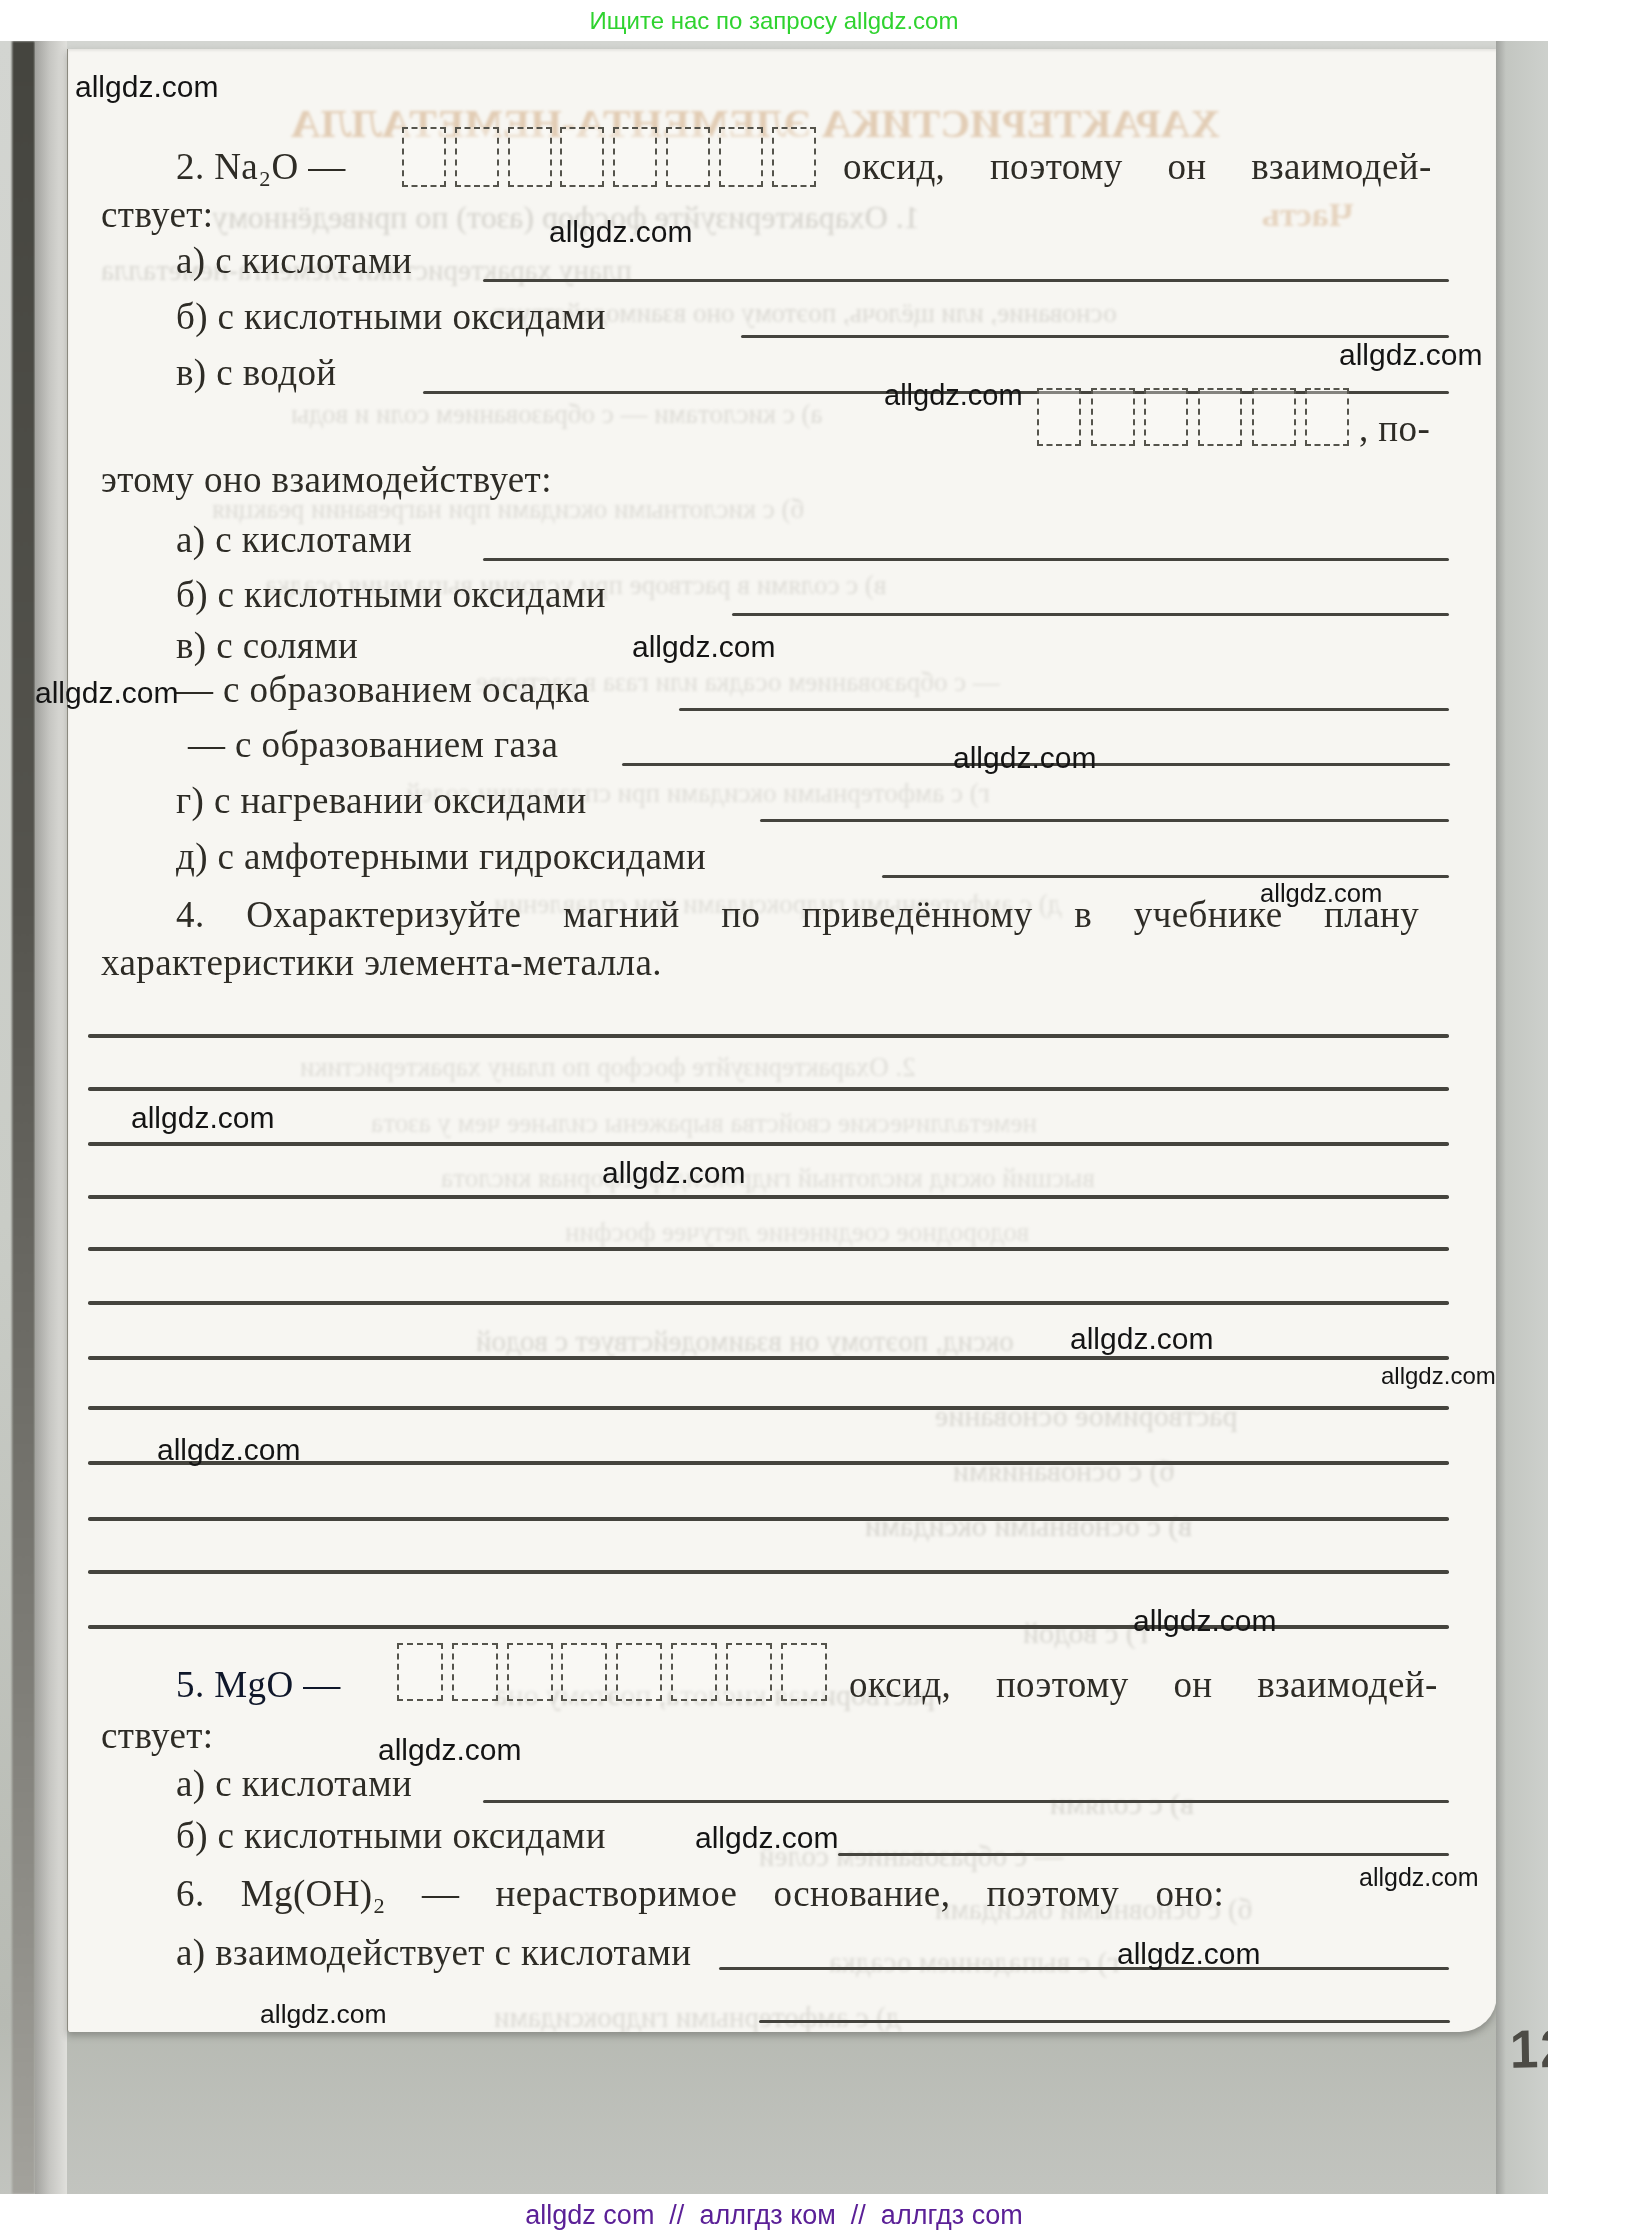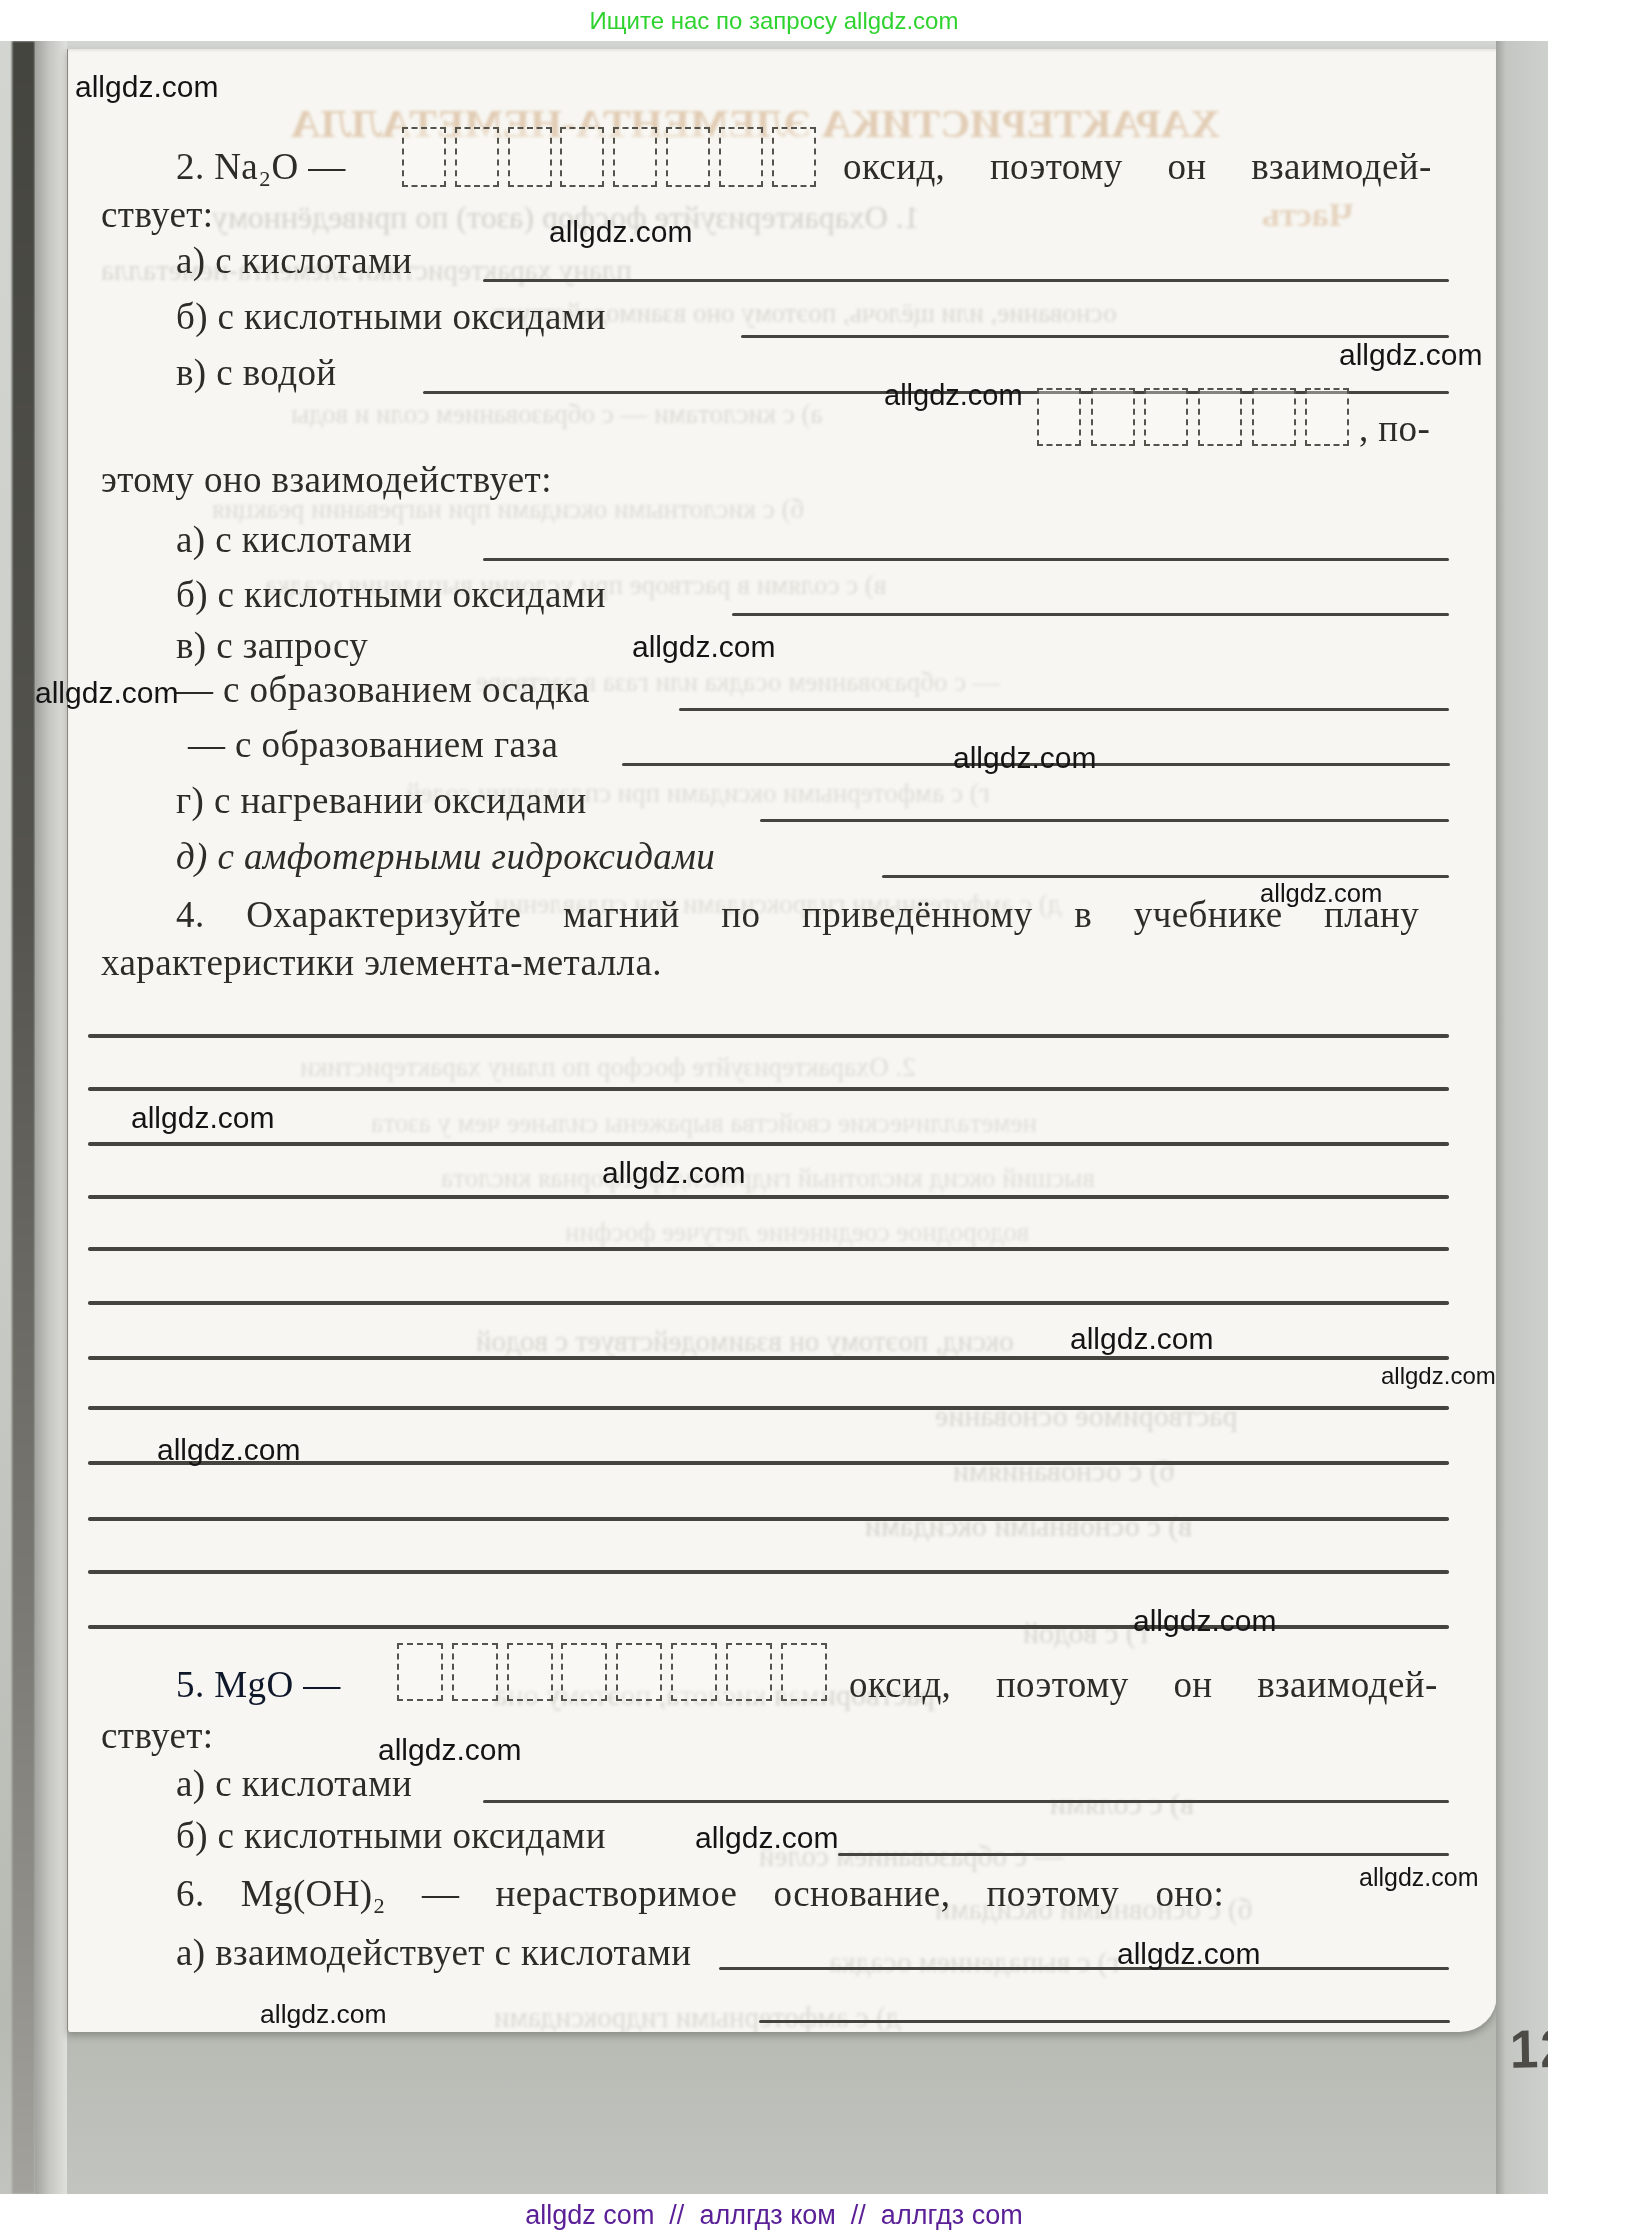--- a/index.html
+++ b/index.html
@@ -178,25 +178,25 @@
       <div class="ptext" style="left: 176px; top: 146px; color: rgb(46, 44, 38);">2. Na₂O  —</div>
       <div class="ptext" style="left: 843px; top: 146px; word-spacing: 35px; color: rgb(46, 44, 38);">оксид, поэтому он взаимодей-</div>
       <div class="ptext" style="left: 101px; top: 194px; color: rgb(46, 44, 38);">ствует:</div>
       <div class="ptext" style="left: 176px; top: 240px; color: rgb(46, 44, 38);">а) с кислотами</div>
       <div class="ptext" style="left: 176px; top: 296px; color: rgb(46, 44, 38);">б) с кислотными оксидами</div>
       <div class="ptext" style="left: 176px; top: 352px; color: rgb(46, 44, 38);">в) с водой</div>
       <div class="ptext" style="left: 1359px; top: 408px; color: rgb(46, 44, 38);">, по-</div>
       <div class="ptext" style="left: 101px; top: 459px; color: rgb(46, 44, 38);">этому оно взаимодействует:</div>
       <div class="ptext" style="left: 176px; top: 519px; color: rgb(46, 44, 38);">а) с кислотами</div>
       <div class="ptext" style="left: 176px; top: 574px; color: rgb(46, 44, 38);">б) с кислотными оксидами</div>
-      <div class="ptext" style="left: 176px; top: 625px; color: rgb(46, 44, 38);">в) с запросу</div>
+      <div class="ptext" style="left: 176px; top: 625px; color: rgb(46, 44, 38);">в) с солями</div>
       <div class="ptext" style="left: 176px; top: 669px; color: rgb(46, 44, 38);">— с образованием осадка</div>
       <div class="ptext" style="left: 188px; top: 724px; color: rgb(46, 44, 38);">— с образованием газа</div>
       <div class="ptext" style="left: 176px; top: 780px; color: rgb(46, 44, 38);">г) с нагревании оксидами</div>
-      <div class="ptext" style="left: 176px; top: 836px; color: rgb(46, 44, 38); font-style: italic;">д) с амфотерными гидроксидами</div>
+      <div class="ptext" style="left: 176px; top: 836px; color: rgb(46, 44, 38);">д) с амфотерными гидроксидами</div>
       <div class="ptext" style="left: 176px; top: 894px; word-spacing: 32px; color: rgb(46, 44, 38);">4. Охарактеризуйте магний по приведённому в учебнике плану</div>
       <div class="ptext" style="left: 101px; top: 942px; color: rgb(46, 44, 38);">характеристики элемента-металла.</div>
       <div class="ptext" style="left: 176px; top: 1664px; color: #0f172a;">5. MgO  —</div>
       <div class="ptext" style="left: 849px; top: 1664px; word-spacing: 35px; color: rgb(46, 44, 38);">оксид, поэтому он взаимодей-</div>
       <div class="ptext" style="left: 101px; top: 1715px; color: rgb(46, 44, 38);">ствует:</div>
       <div class="ptext" style="left: 176px; top: 1763px; color: rgb(46, 44, 38);">а) с кислотами</div>
       <div class="ptext" style="left: 176px; top: 1815px; color: rgb(46, 44, 38);">б) с кислотными оксидами</div>
       <div class="ptext" style="left: 176px; top: 1873px; word-spacing: 26.5px; color: rgb(46, 44, 38);">6. Mg(OH)₂ — нерастворимое основание, поэтому оно:</div>
       <div class="ptext" style="left: 176px; top: 1932px; color: rgb(46, 44, 38);">а) взаимодействует с кислотами</div>
       <div class="wm" style="left: 75px; top: 70px; font-size: 30px; color: rgb(20, 20, 20);">allgdz.com</div>

